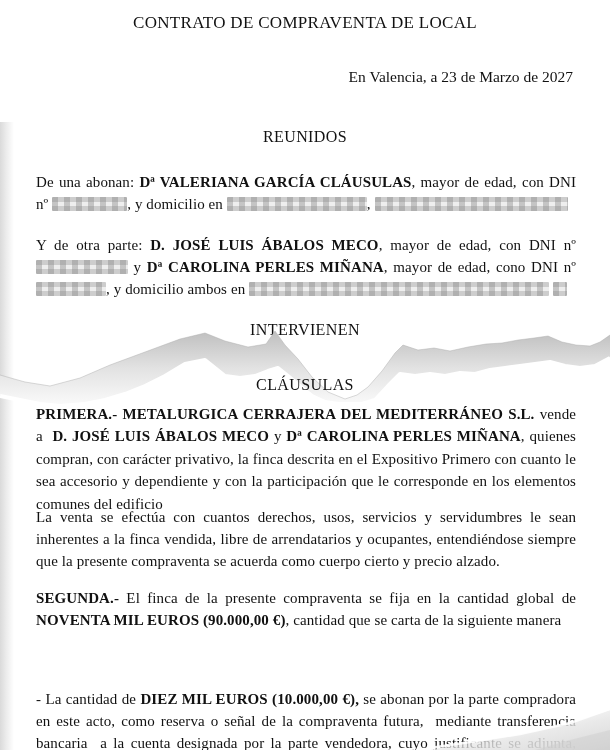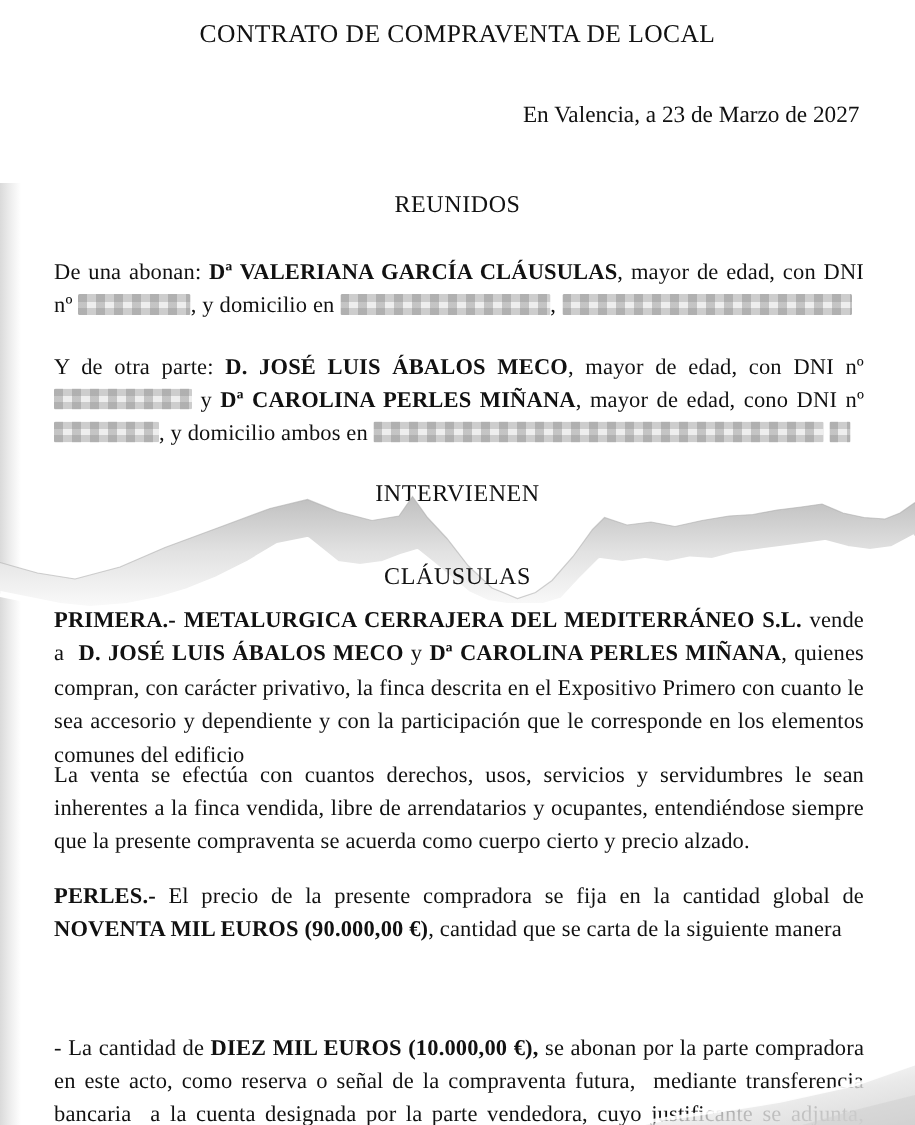--- a/index.html
+++ b/index.html
@@ -109,21 +109,21 @@
     362,89 375,85 388,71 400,59 415,61 430,59 445,61 460,58 475,59 490,55 505,53
     520,51 535,49 550,47 565,51 580,53 595,51 610,43"></path>
 </svg>
 
 <div class="abs heading h-clausulas">CLÁUSULAS</div>
 
 <p class="abs para p-primera"><span class="bold">PRIMERA.- METALURGICA CERRAJERA DEL MEDITERRÁNEO S.L.</span><span> vende a&nbsp; </span><span class="bold">D. JOSÉ LUIS ÁBALOS MECO</span><span> y </span><span class="bold">Dª CAROLINA PERLES MIÑANA</span><span>, quienes compran, con carácter privativo, la finca descrita en el Expositivo Primero con cuanto le sea accesorio y dependiente y con la participación que le corresponde en los elementos comunes del edificio</span></p>
 
 <p class="abs para p-primera2"><span>La venta se efectúa con cuantos derechos, usos, servicios y servidumbres le sean inherentes a la finca vendida, libre de arrendatarios y ocupantes, entendiéndose siempre que la presente compraventa se acuerda como cuerpo cierto y precio alzado.</span></p>
 
-<p class="abs para p-segunda"><span class="bold">PERLES.-</span><span> El precio de la presente compradora se fija en la cantidad global de </span><span class="bold">NOVENTA MIL EUROS (90.000,00 €)</span><span>, cantidad que se carta de la siguiente manera</span></p>
+<p class="abs para p-segunda"><span class="bold">SEGUNDA.-</span><span> El finca de la presente compraventa se fija en la cantidad global de </span><span class="bold">NOVENTA MIL EUROS (90.000,00 €)</span><span>, cantidad que se carta de la siguiente manera</span></p>
 
 <p class="abs para p-senal"><span>- La cantidad de </span><span class="bold">DIEZ MIL EUROS (10.000,00 €),</span><span> se abonan por la parte compradora en este acto, como reserva o señal de la compraventa futura,&nbsp; mediante transferencia bancaria&nbsp; a la cuenta designada por la parte vendedora, cuyo justificante se adjunta, sirviendo el presente como carta de pago, salvo buen fin:</span></p>
 
 <svg class="abs corner-svg" viewBox="0 0 180 48" preserveAspectRatio="none">
   <defs>
     <linearGradient id="cornerGrad" x1="0" y1="0" x2="1" y2="1">
       <stop offset="0" stop-color="#ffffff" stop-opacity="0"></stop>
       <stop offset="0.6" stop-color="#e4e4e4" stop-opacity="0.8"></stop>
       <stop offset="1" stop-color="#d6d6d6"></stop>
     </linearGradient>

